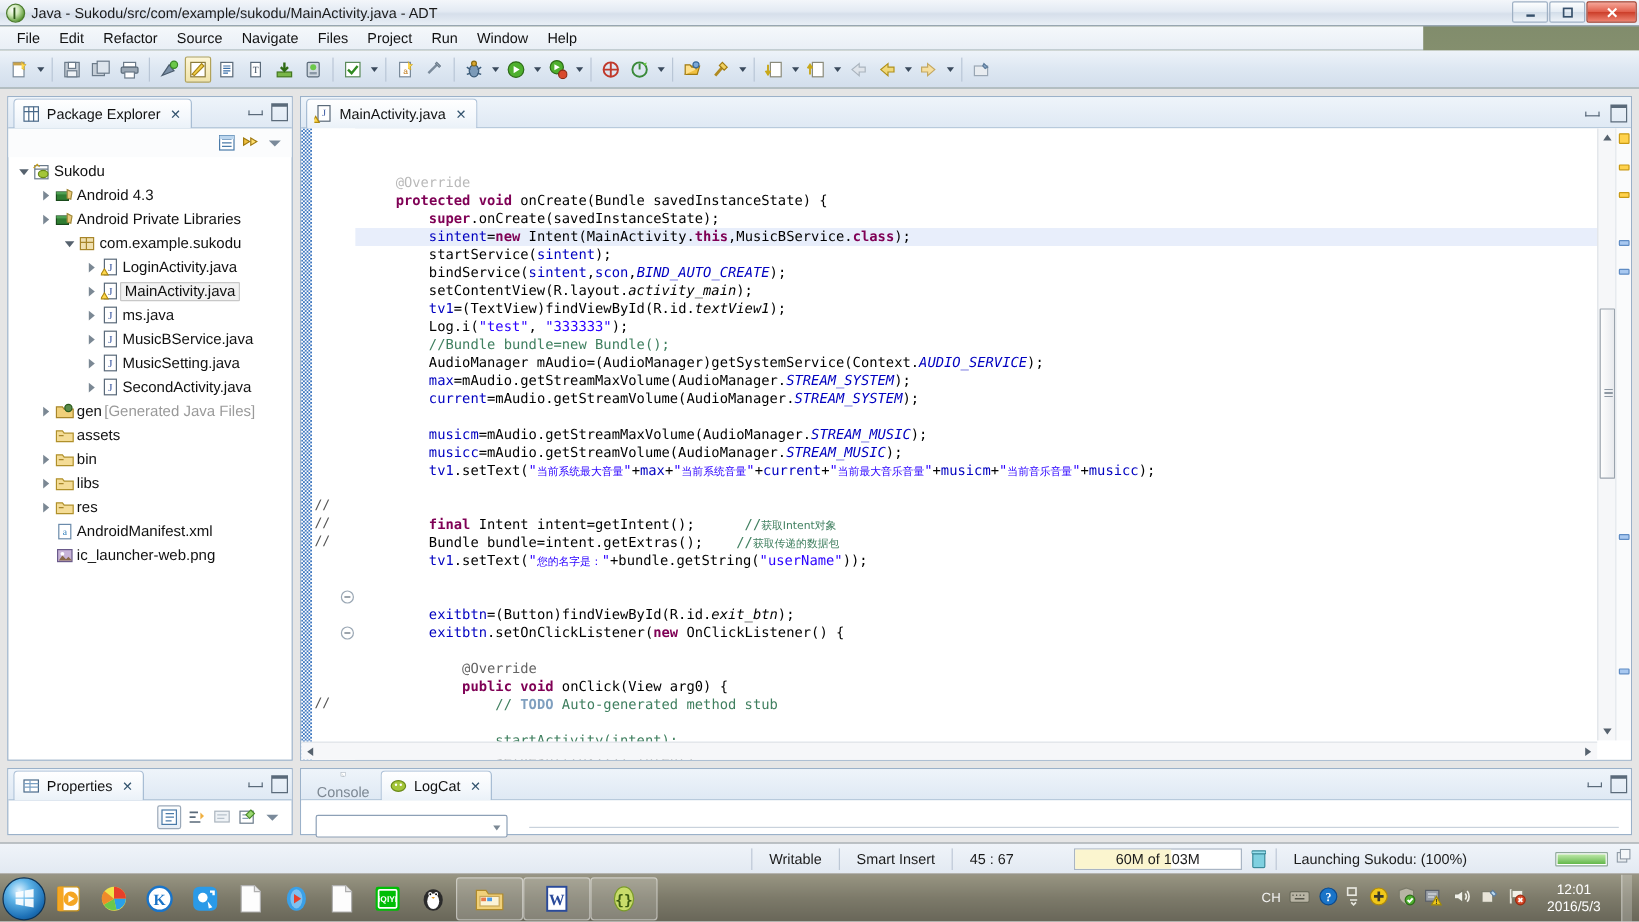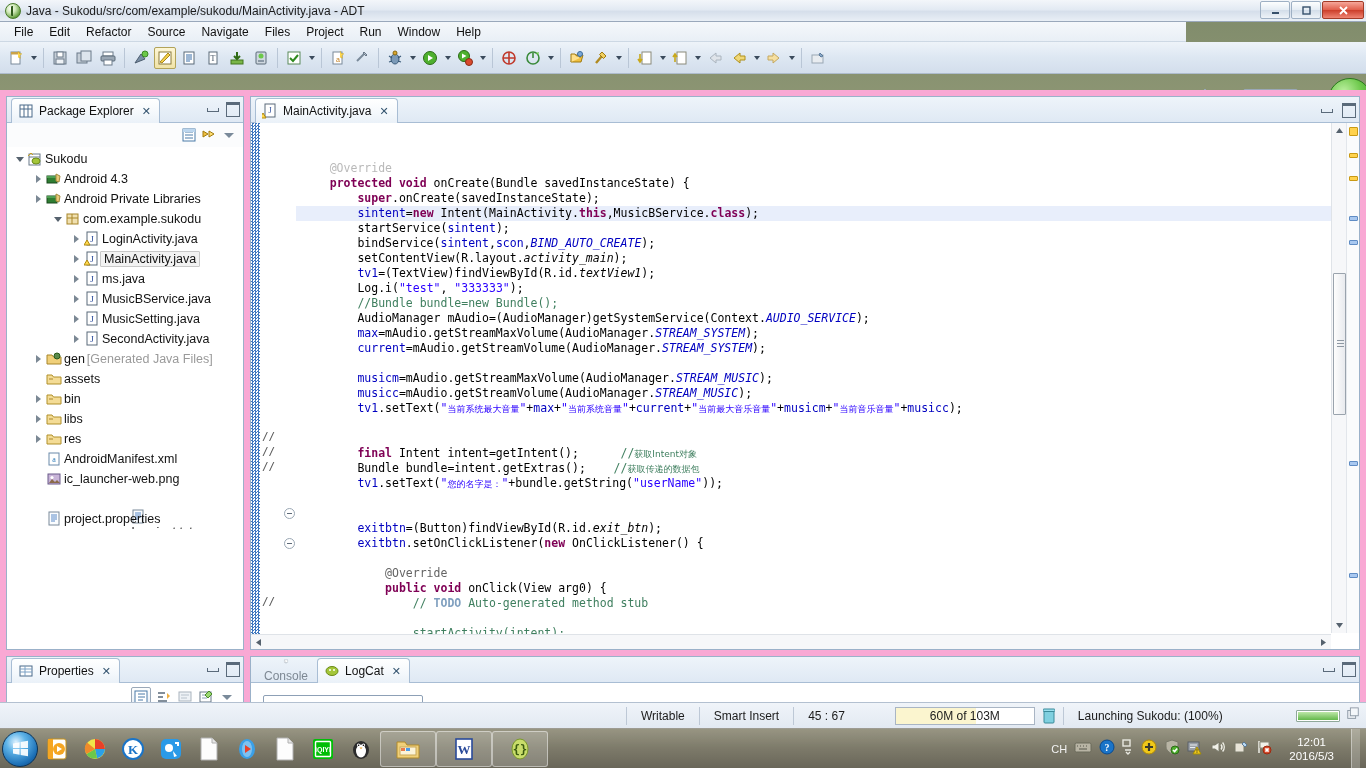--- a/index.html
+++ b/index.html
@@ -87,21 +87,21 @@
   }
   .persp-btn.active { border:1px solid #9aa8b8;background:linear-gradient(180deg,#fbfcfe,#e7eef6); }
   .green-badge {
     position:absolute; right:-6px; top:36px; width:44px;height:44px;border-radius:50%;
     background:radial-gradient(circle at 35% 30%,#bdf0a1 0%,#6cc84a 45%,#2f8a1f 100%);
     border:1px solid #2a7a1c; color:#fff;font-size:13px;font-weight:bold;
     display:flex;align-items:center;justify-content:center;
   }
 
   
-  .workbench { position:absolute; left:0; top:90px; width:1366px; height:628px; background:#f9a8d4; }
+  .workbench { position:absolute; left:0; top:74px; width:1366px; height:628px; background:#e5e5e5; }
 
   
   .view {
     position:absolute; background:#fff; border:1px solid #9bb1c9;
   }
   .view-tabs {
     height:26px; background:linear-gradient(180deg,#eef4fa 0%,#dfe9f4 100%);
     display:flex; align-items:flex-end; position:relative;
     border-bottom:1px solid #a8bdd4;
   }
@@ -703,30 +703,20 @@
             <div class="trow" style="padding-left: 19px; flex-direction: column;">
               <div class="twist "></div>
               <div class="tico">
                 <svg width="16" height="16" viewBox="0 0 16 16">
                   <rect x="3" y="1" width="10" height="13" fill="#fbfdff" stroke="#7a8a9a"></rect>
                   <path d="M5,4 h6 M5,6 h6 M5,8 h6 M5,10 h4" stroke="#5a8ac8"></path>
                 </svg>
               </div>
               <span class="tlabel">proguard-project.txt</span>
             </div>
-            <div class="trow" style="padding-left: 19px;">
-              <div class="twist "></div>
-              <div class="tico">
-                <svg width="16" height="16" viewBox="0 0 16 16">
-                  <rect x="3" y="1" width="10" height="13" fill="#fbfdff" stroke="#7a8a9a"></rect>
-                  <path d="M5,4 h6 M5,6 h6 M5,8 h6 M5,10 h4" stroke="#5a8ac8"></path>
-                </svg>
-              </div>
-              <span class="tlabel">project.properties</span>
-            </div>
           </div>
       </div>
     </div>
 
     <div class="view editor-area" style="left:250px; top:6px; width:1110px; height:554px;">
       <div class="editor-tabbar">
         <div class="view-tab" style="margin-left:4px;">
           <svg class="ic" viewBox="0 0 16 16">
               <rect x="3" y="1" width="10" height="13" fill="#fff" stroke="#5a6a7a"></rect>
               <text x="8" y="10" font-size="8" text-anchor="middle" fill="#2a4a9a" font-family="serif">J</text>

